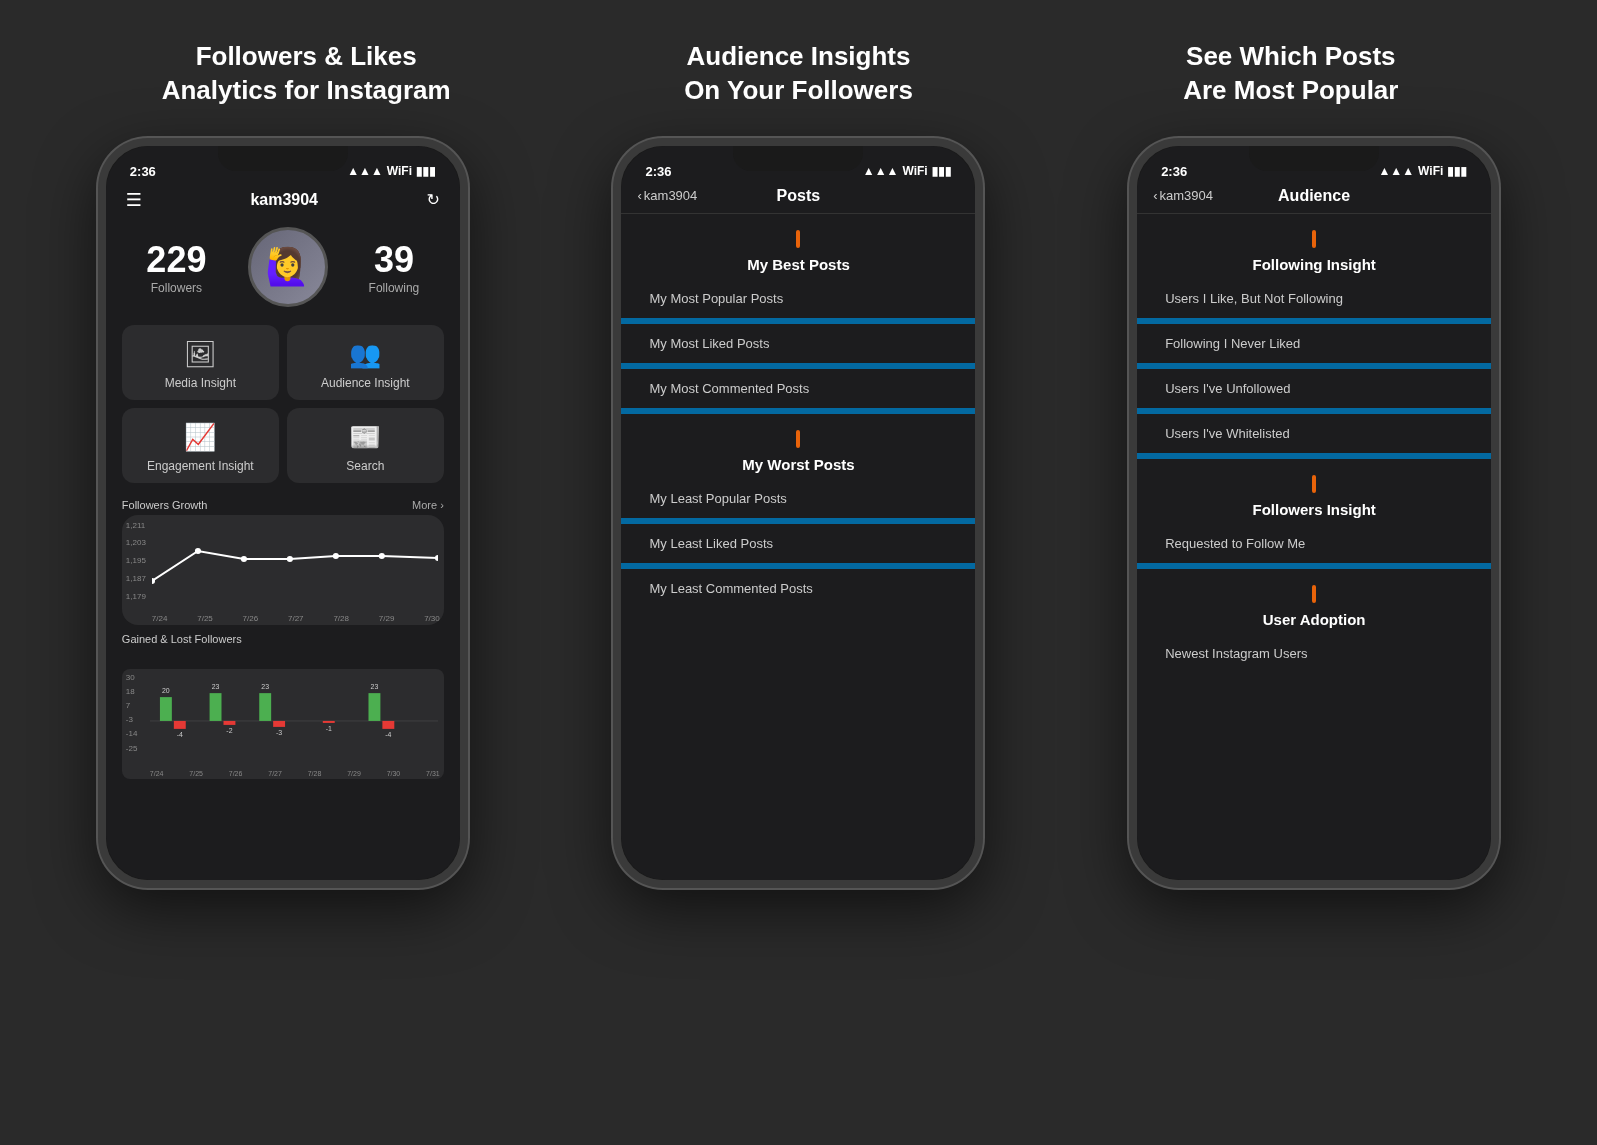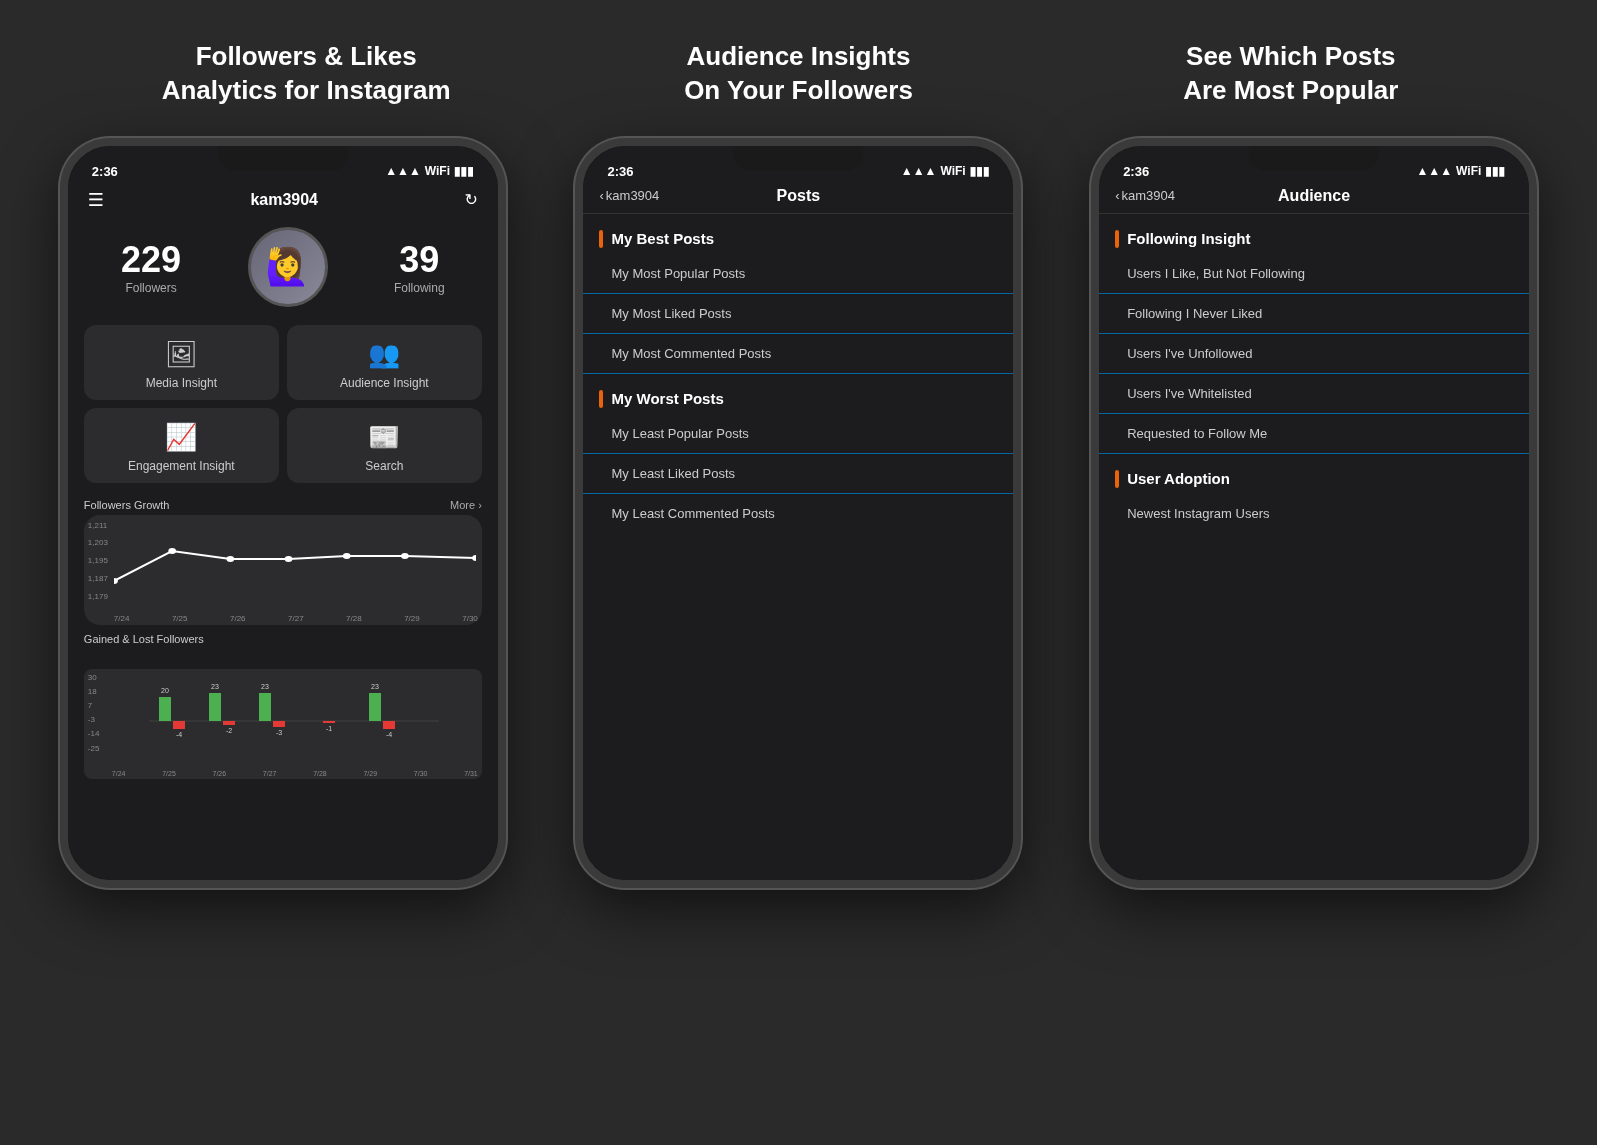--- a/index.html
+++ b/index.html
@@ -36,21 +36,21 @@
       display: flex;
       justify-content: space-around;
       align-items: flex-start;
       width: 100%;
       padding: 0 40px;
       gap: 30px;
     }
 
     
     .phone-frame {
-      width: 446px;
+      width: 370px;
       height: 750px;
       background: #1a1a1a;
       border-radius: 50px;
       border: 8px solid #3a3a3a;
       position: relative;
       overflow: hidden;
       box-shadow: 0 0 0 2px #555, 0 20px 60px rgba(0,0,0,0.6);
       flex-shrink: 0;
     }
 
@@ -268,37 +268,38 @@
 
     .menu-list {
       flex: 1;
       overflow: hidden;
     }
     .menu-section-header {
       display: flex;
       align-items: center;
       gap: 8px;
       padding: 16px 16px 6px;
+      flex-direction: column;
     }
     .orange-bar {
       width: 4px;
       height: 18px;
       background: #e8630a;
       border-radius: 2px;
     }
     .section-title {
       color: #fff;
       font-size: 15px;
       font-weight: 700;
     }
     .menu-item {
       padding: 12px 16px 12px 28px;
       color: #ccc;
       font-size: 13px;
-      border-bottom: 1px solid #0369a1;
+      border-bottom: 6px solid #0369a1;
       cursor: pointer;
     }
     .menu-item:last-child { border-bottom: none; }
   </style>
 </head>
 <body>
 
 <div class="top-headings">
   <div class="heading-block">Followers &amp; Likes<br>Analytics for Instagram</div>
   <div class="heading-block">Audience Insights<br>On Your Followers</div>
@@ -513,20 +514,24 @@
       <div class="menu-list">
         <div class="menu-section-header">
           <div class="orange-bar"></div>
           <span class="section-title">Following Insight</span>
         </div>
         <div class="menu-item">Users I Like, But Not Following</div>
         <div class="menu-item">Following I Never Liked</div>
         <div class="menu-item">Users I've Unfollowed</div>
         <div class="menu-item">Users I've Whitelisted</div>
 
+        <div class="menu-section-header">
+          <div class="orange-bar"></div>
+          <span class="section-title">Followers Insight</span>
+        </div>
         <div class="menu-item">Requested to Follow Me</div>
 
         <div class="menu-section-header">
           <div class="orange-bar"></div>
           <span class="section-title">User Adoption</span>
         </div>
         <div class="menu-item">Newest Instagram Users</div>
       </div>
 
     </div>

